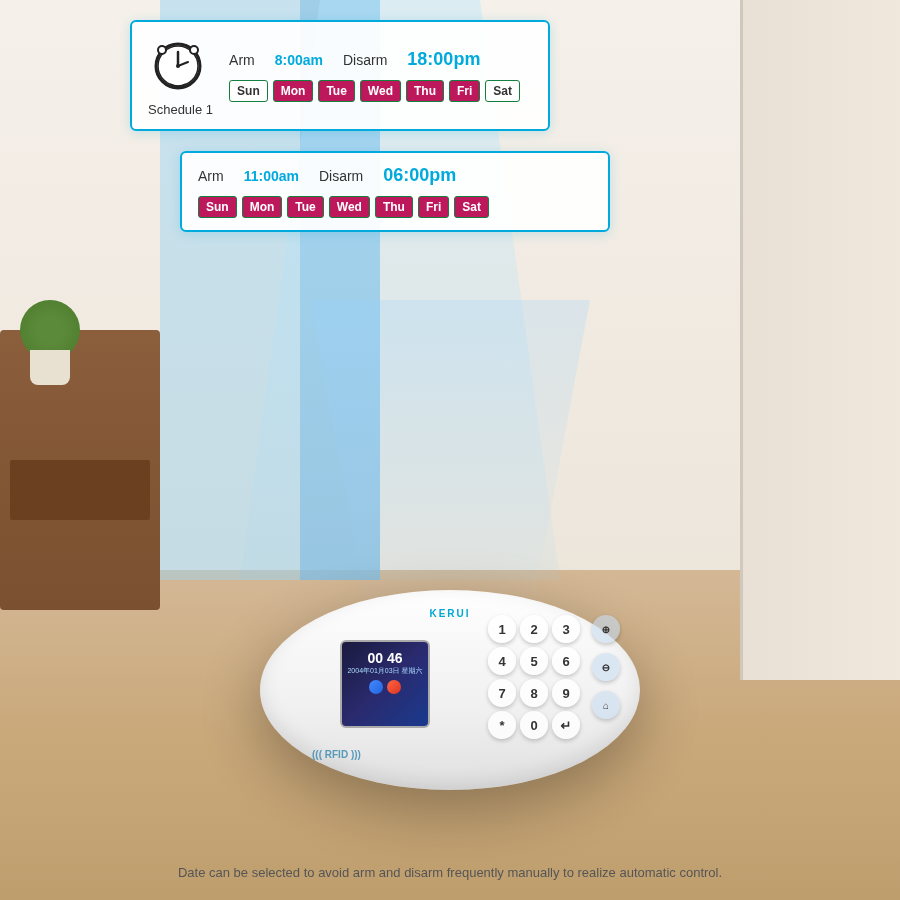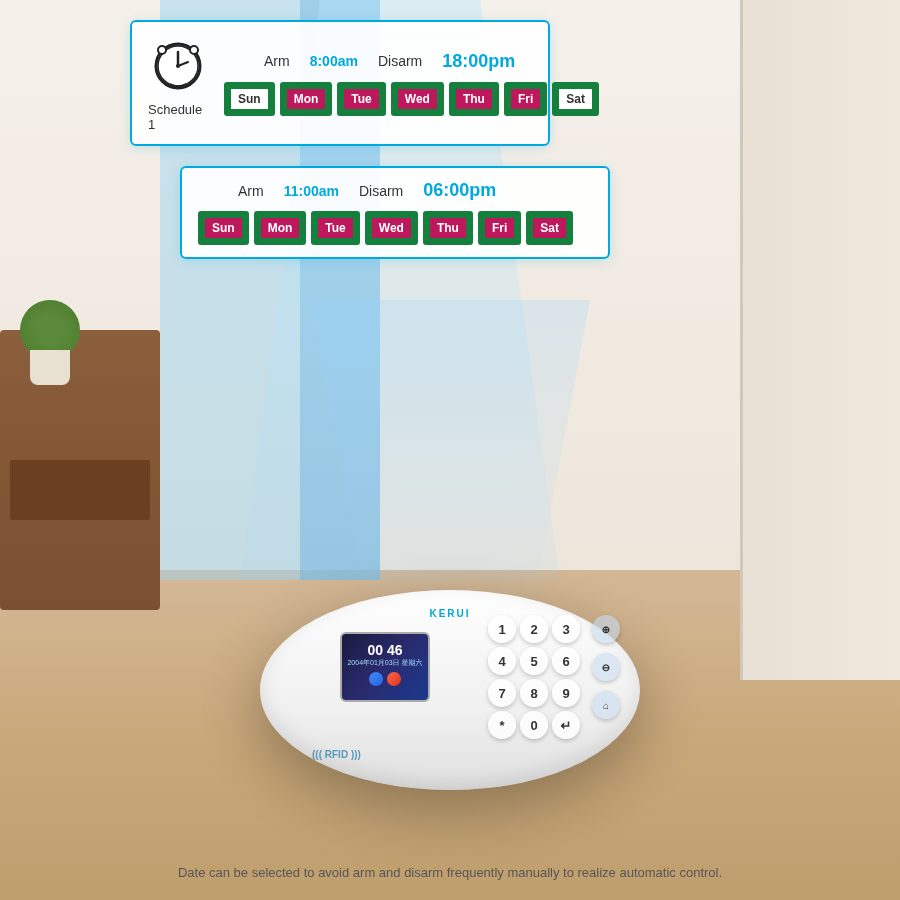--- a/index.html
+++ b/index.html
@@ -155,23 +155,23 @@
       font-size: 10px;
       color: #00a8d4;
       font-weight: bold;
       letter-spacing: 2px;
     }
 
     
     .device-screen {
       position: absolute;
       left: 80px;
-      top: 42px;
+      top: 50px;
       width: 90px;
-      height: 70px;
+      height: 88px;
       background: linear-gradient(135deg, #1a1a3e 0%, #2a2a6e 50%, #1a3a8e 100%);
       border-radius: 6px;
       overflow: hidden;
       border: 2px solid #aaa;
     }
     .screen-time {
       color: white;
       font-size: 14px;
       font-weight: bold;
       text-align: center;
@@ -277,21 +277,20 @@
 
     .schedule-info {
       flex: 1;
     }
 
     .arm-disarm-row {
       display: flex;
       gap: 20px;
       margin-bottom: 10px;
       align-items: center;
-      margin-left: 40px;
     }
 
     .arm-label, .disarm-label {
       font-size: 14px;
       color: #333;
     }
 
     .arm-time {
       color: #00aadd;
       font-size: 14px;
@@ -307,21 +306,21 @@
     .days-row {
       display: flex;
       gap: 5px;
     }
 
     .day-btn {
       padding: 3px 7px;
       border-radius: 3px;
       font-size: 12px;
       font-weight: bold;
-      border: 7px solid #15803d;
+      border: 1px solid #15803d;
     }
 
     .day-btn.active {
       background: #be185d;
       color: white;
     }
 
     .day-btn.inactive {
       background: white;
       color: #333;

